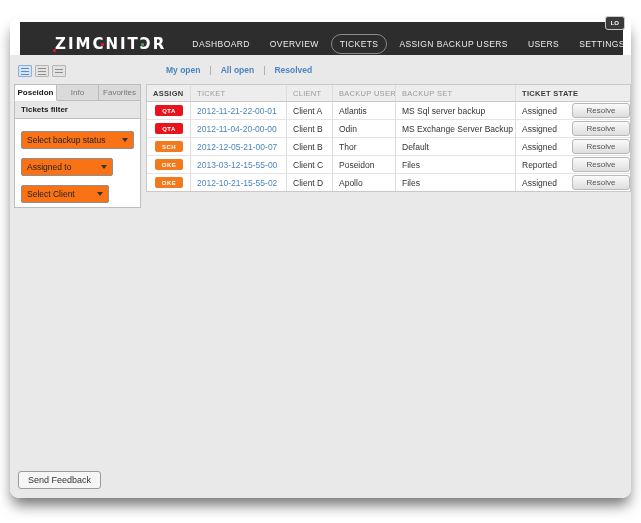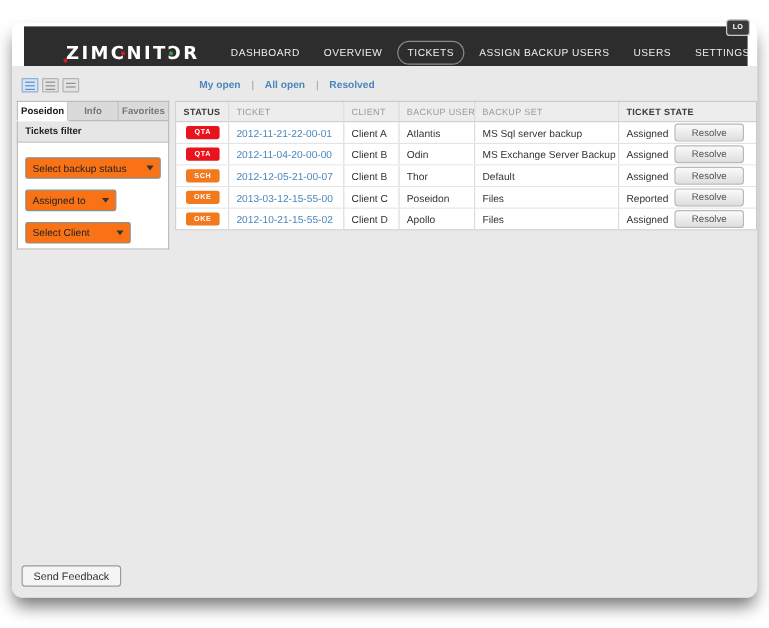--- a/index.html
+++ b/index.html
@@ -42,33 +42,33 @@
   
   .list-tabs{position:absolute;left:147px;top:10px;display:flex;align-items:center;
              font-size:8.5px;font-weight:bold;color:#4a86bd;text-align:center;}
   .list-tab{padding:0 9px;cursor:pointer;white-space:nowrap;}
   .lt-sep{color:#9a9a9a;font-weight:normal;}
 
   
   .sidebar{position:absolute;left:4px;top:29px;width:127px;}
   .sb-tabs{display:flex;height:17px;font-size:8px;}
   .sb-tab{flex:1;border:1px solid #bdbdbd;border-left-width:0;background:#dadada;color:#777;
-          display:flex;align-items:center;justify-content:center;cursor:pointer;font-weight:bold;}
+          display:flex;align-items:center;justify-content:center;cursor:pointer;}
   .sb-tab:first-child{border-left-width:1px;}
   .sb-tab.active{background:#fff;color:#1a1a1a;font-weight:bold;border-bottom-color:#fff;}
   .sb-filter-header{height:17px;background:#e6e6e6;border:1px solid #bdbdbd;border-top:none;
                     font-size:8px;font-weight:bold;color:#222;display:flex;align-items:center;padding-left:6px;}
   .sb-body{background:#fff;border:1px solid #bdbdbd;border-top:none;padding:12px 6px 10px;height:66px;}
   .dd{height:18px;border:1px solid #8f8f8f;border-radius:2px;background:#f97316;
       font-size:8.5px;color:#222;display:flex;align-items:center;justify-content:space-between;
       padding:0 5px;box-sizing:border-box;margin-bottom:9px;cursor:pointer;}
   .dd-arrow{width:0;height:0;border-left:3px solid transparent;border-right:3px solid transparent;
             border-top:4px solid #333;margin-left:6px;flex:none;}
   .dd-wide{width:100%;}
-  .dd-assigned{width:76px;}
+  .dd-assigned{width:92px;}
   .dd-client{width:88px;}
 
   
   .table{position:absolute;left:136px;top:29px;width:485px;background:#fff;
          border:1px solid #c9c9c9;box-sizing:border-box;font-size:8.5px;color:#333;}
   .trow{display:flex;align-items:stretch;}
   .cell{display:flex;align-items:center;border-right:1px solid #ddd;box-sizing:border-box;
         padding-left:6px;overflow:hidden;white-space:nowrap;}
   .cell:last-child{border-right:none;}
   .c-status{width:44px;flex:none;}
@@ -78,21 +78,21 @@
   .c-set{width:120px;flex:none;}
   .c-state{flex:1;}
   .thead{height:16px;background:#ededed;border-bottom:1px solid #c9c9c9;
          font-size:7.5px;color:#9a9a9a;letter-spacing:.3px;}
   .thead .emph{color:#3a3a3a;font-weight:bold;}
   .tbody .trow{height:17px;border-bottom:1px solid #e4e4e4;background:#fff;}
   .tbody .trow:last-child{border-bottom:none;}
   .badge{display:inline-block;min-width:24px;text-align:center;padding:2.5px 2px;
          font-size:6px;font-weight:bold;color:#fff;border-radius:2px;margin-left:2px;letter-spacing:.5px;}
   .ticket-link{color:#4a86bd;cursor:pointer;}
-  .state-cell{justify-content:space-between;padding-right:10px;}
+  .state-cell{justify-content:space-between;}
   .resolve-btn{font-size:8px;color:#555;background:linear-gradient(#fafafa,#dedede);
                border:1px solid #b8b8b8;border-radius:3px;padding:2px 0;width:56px;text-align:center;cursor:pointer;}
 
   
   .feedback-btn{position:absolute;left:8px;top:416px;font-size:9px;color:#333;
                 background:rgba(255,255,255,.55);border:1px solid #9b9b9b;border-radius:3px;
                 padding:3px 9px;cursor:pointer;}
 </style>
 </head>
 <body>
@@ -167,21 +167,21 @@
         </div>
         <div class="dd dd-client">
           <span>Select Client</span>
           <span class="dd-arrow"></span>
         </div>
       </div>
     </div>
 
     <div class="table">
       <div class="trow thead">
-        <div class="cell c-status emph">STATUS</div>
+        <div class="cell c-status emph">ASSIGN</div>
         <div class="cell c-ticket">TICKET</div>
         <div class="cell c-client">CLIENT</div>
         <div class="cell c-user">BACKUP USER</div>
         <div class="cell c-set">BACKUP SET</div>
         <div class="cell c-state emph">TICKET STATE</div>
       </div>
 
       <div class="tbody">
 
         <div class="trow">

